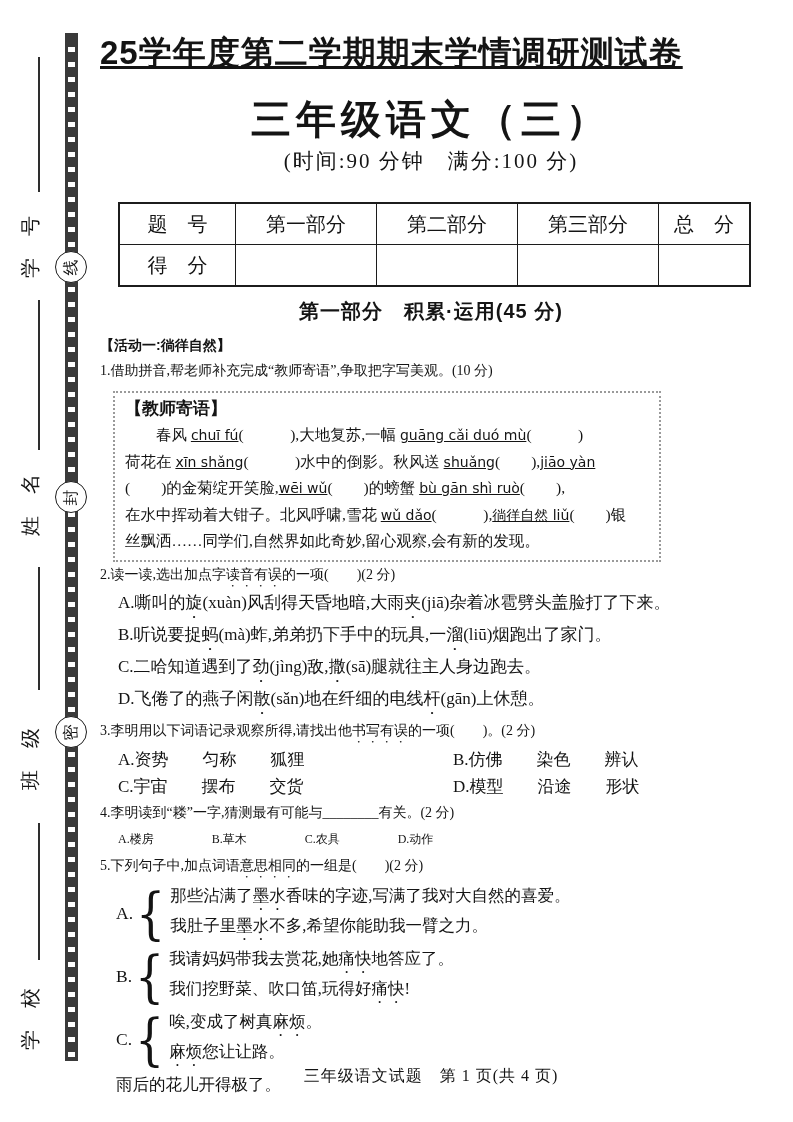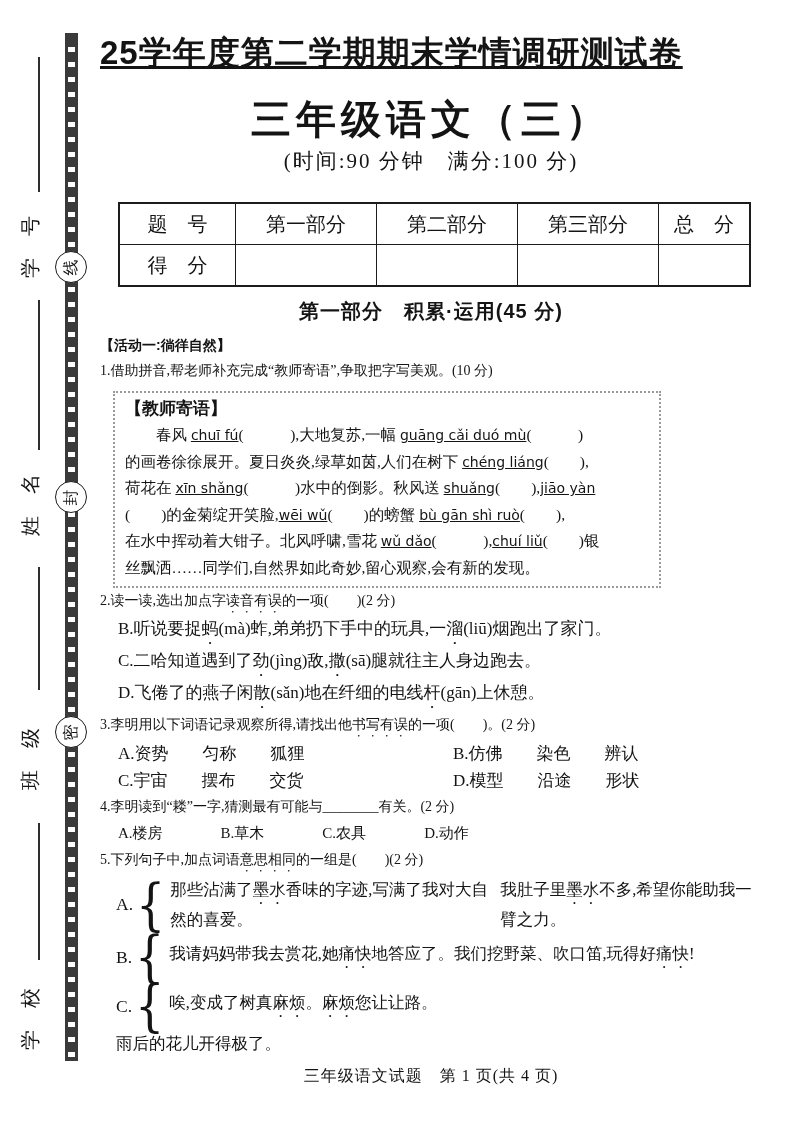--- a/index.html
+++ b/index.html
@@ -84,29 +84,29 @@
     font-family:"Liberation Sans","DejaVu Sans",sans-serif;
   }
   .box-line { font-size:15.5px; line-height:25.5px; white-space:nowrap; }
   .pinyin { font-family:"DejaVu Sans",sans-serif; font-size:14px;text-decoration:underline; }
 
   .opt { font-size:17px; line-height:26.5px; margin-left:18px; }
   .q3-grid {
     display:grid; grid-template-columns:335px auto;
     margin-left:18px; font-size:17px; line-height:27px;
   }
-  .q4-opts { display:flex; gap:58px; margin-left:18px; font-size:15px; line-height:27px; }
+  .q4-opts { display:flex; gap:58px; margin-left:18px; font-size:12px; line-height:27px; }
 
   .pair { display:flex; align-items:center; margin:3px 0 3px 16px; }
   .pair-label { font-size:17.5px; align-self:center; }
   .brace {
     font-size:46px; line-height:1; margin:0 5px 0 3px; transform:scaleY(1.2);
     font-family:"DejaVu Serif",serif; font-weight:400;
   }
-  .pair-lines { display:flex; }
+  .pair-lines { display:flex; flex-direction:column; }
   .pair-line { font-size:16.5px; line-height:23px; }
 
   .footer {
     position:absolute; left:100px; width:662px; top:1066px;
     text-align:center; font-size:16px; letter-spacing:1px;
   }
 
   
   .dot {
     -webkit-text-emphasis:filled dot #141414;
@@ -169,30 +169,30 @@
       </table>
 
     <div class="part-heading">第一部分　积累·运用(45 分)</div>
     <div class="activity-heading">【活动一:徜徉自然】</div>
 
     <div>
       <div class="stem">1.借助拼音,帮老师补充完成“教师寄语”,争取把字写美观。(10 分)</div>
       <div class="teacher-box">
         <div class="box-title">【教师寄语】</div>
         <div class="box-line">　　春风 <span class="pinyin">chuī fú</span>(　　　),大地复苏,一幅 <span class="pinyin">guāng cǎi duó mù</span>(　　　)</div>
-        <div class="box-line">的画卷徐徐展开。夏日炎炎,绿草如茵,人们在树下 <span class="pinyin">chéng liáng</span>(　　),</div>
         <div class="box-line">荷花在 <span class="pinyin">xīn shǎng</span>(　　　)水中的倒影。秋风送 <span class="pinyin">shuǎng</span>(　　),<span class="pinyin">jiāo yàn</span></div>
         <div class="box-line">(　　)的金菊绽开笑脸,<span class="pinyin">wēi wǔ</span>(　　)的螃蟹 <span class="pinyin">bù gān shì ruò</span>(　　),</div>
-        <div class="box-line">在水中挥动着大钳子。北风呼啸,雪花 <span class="pinyin">wǔ dǎo</span>(　　　),<span class="pinyin">chuí liǔ</span>(　　)银</div>
+        <div class="box-line">在水中挥动着大钳子。北风呼啸,雪花 <span class="pinyin">wǔ dǎo</span>(　　　),<span class="pinyin">徜徉自然 liǔ</span>(　　)银</div>
         <div class="box-line">丝飘洒……同学们,自然界如此奇妙,留心观察,会有新的发现。</div>
       </div>
     </div>
 
     <div>
       <div class="stem">2.读一读,选出加点字<span class="dot">读音有误</span>的一项(　　)(2 分)</div>
+      <div class="opt">A.嘶叫的<span class="dot">旋</span>(xuàn)风刮得天昏地暗,大雨<span class="dot">夹</span>(jiā)杂着冰雹劈头盖脸打了下来。</div>
       <div class="opt">B.听说要捉<span class="dot">蚂</span>(mà)蚱,弟弟扔下手中的玩具,一<span class="dot">溜</span>(liū)烟跑出了家门。</div>
       <div class="opt">C.二哈知道遇到了<span class="dot">劲</span>(jìng)敌,<span class="dot">撒</span>(sā)腿就往主人身边跑去。</div>
       <div class="opt">D.飞倦了的燕子闲<span class="dot">散</span>(sǎn)地在纤细的电线<span class="dot">杆</span>(gān)上休憩。</div>
     </div>
 
     <div>
       <div class="stem">3.李明用以下词语记录观察所得,请找出他<span class="dot">书写有误</span>的一项(　　)。(2 分)</div>
       <div class="q3-grid">
         <div>A.资势　　匀称　　狐狸</div>
         <div>B.仿佛　　染色　　辨认</div>

